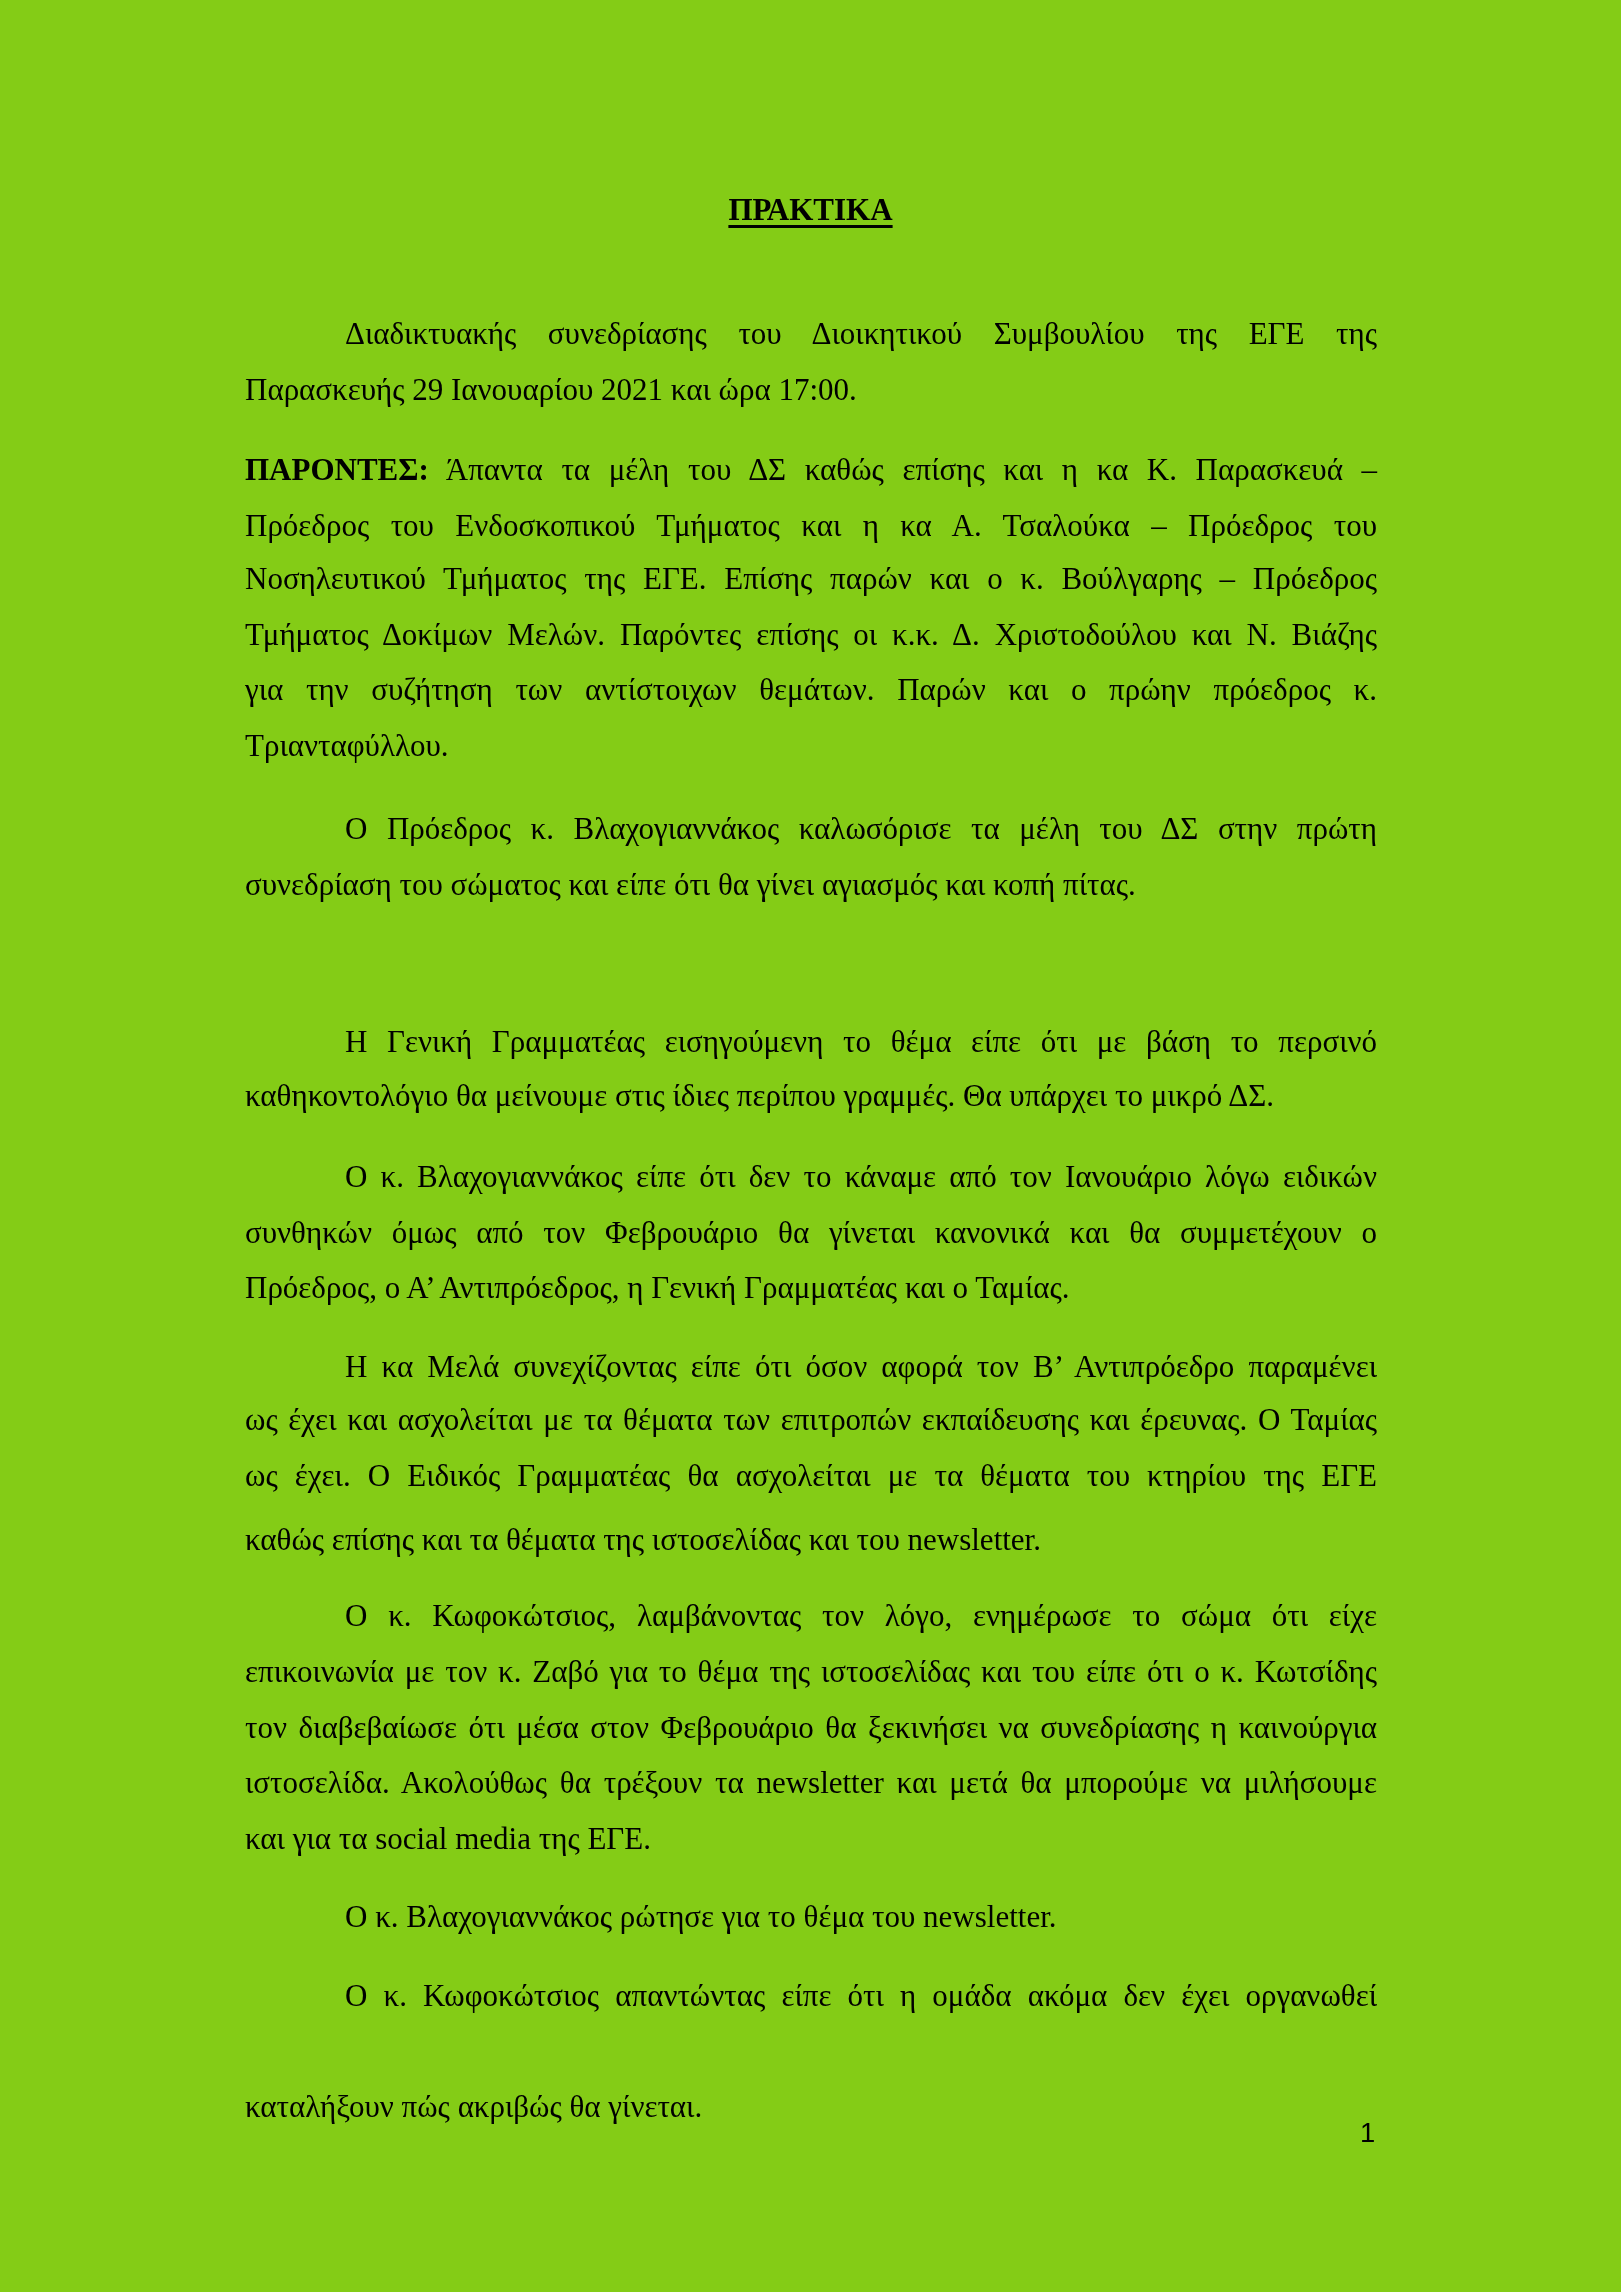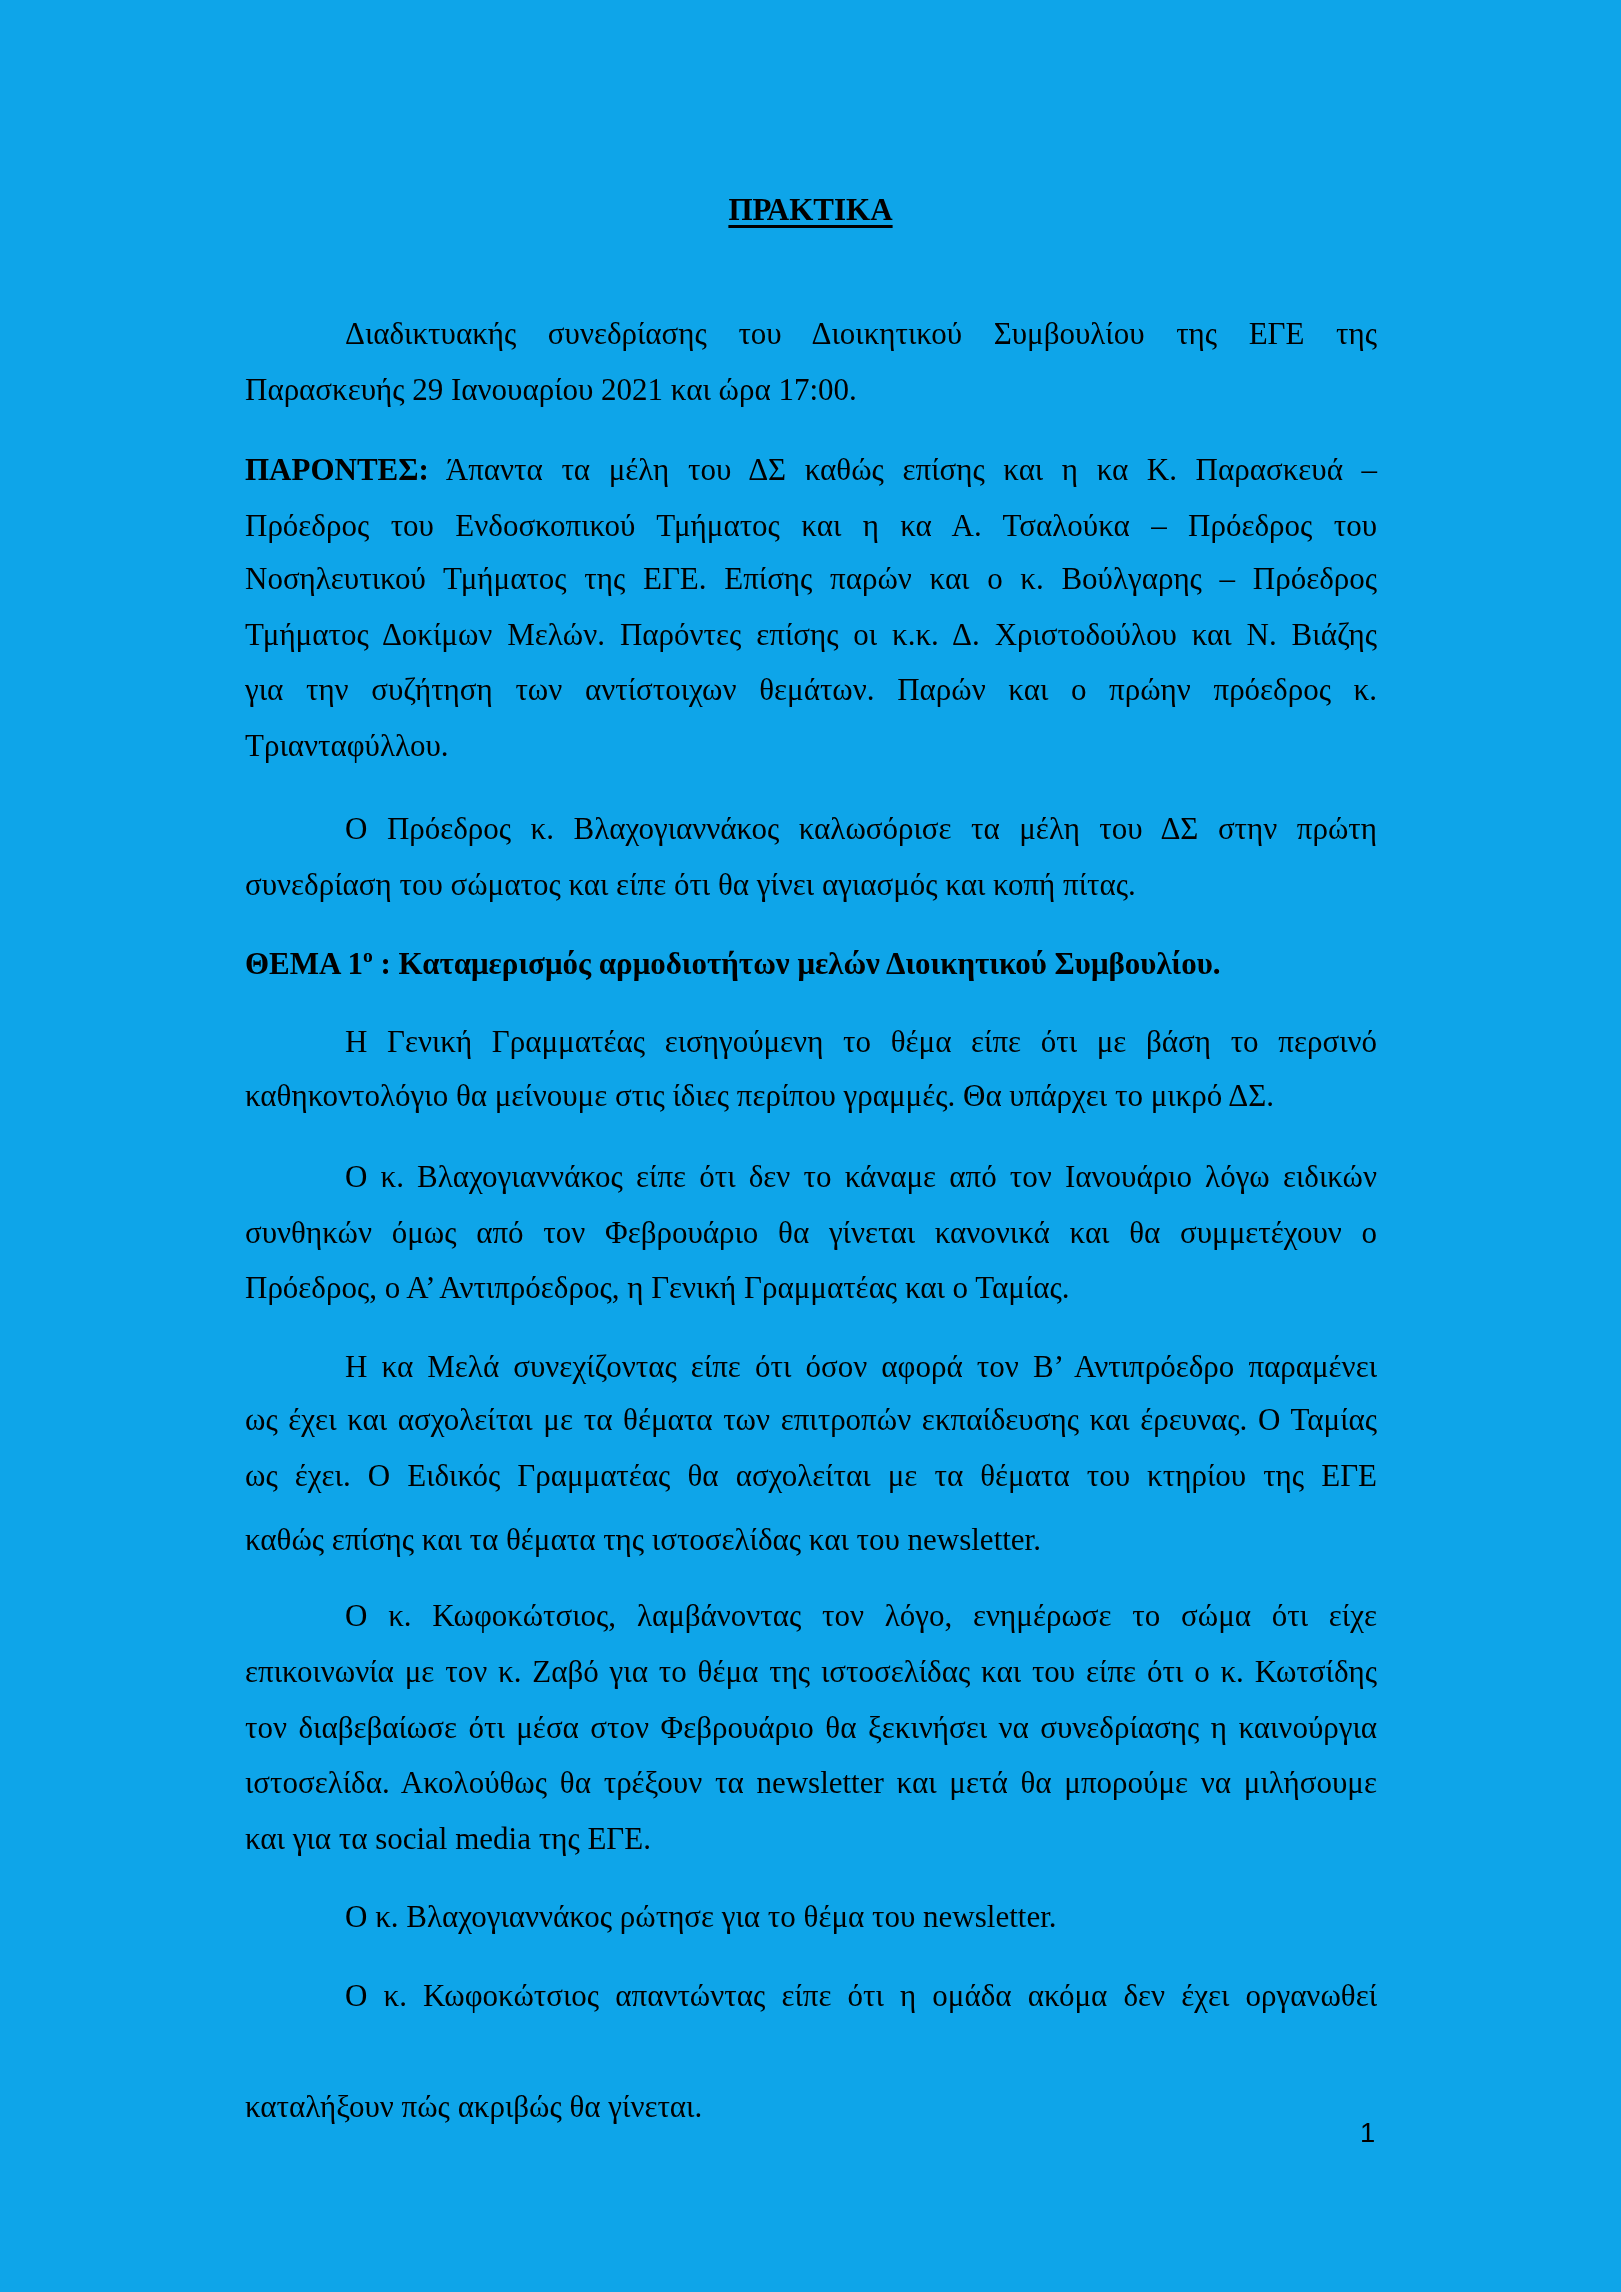--- a/index.html
+++ b/index.html
@@ -1,17 +1,17 @@
 <!DOCTYPE html>
 <html><head>
 <meta charset="utf-8">
 <style>
   html, body { margin: 0; padding: 0; background: #ffffff; }
   body { width: 1621px; height: 2293px; position: relative; overflow: hidden; }
-  .page { position: absolute; left: 0; top: 0; width: 1621px; height: 2293px; background: #0ea5e9; }
+  .page { position: absolute; left: 0; top: 0; width: 1621px; height: 2293px; background: #84cc16; }
   .title {
     position: absolute; left: 0; width: 1621px; top: 192px;
     text-align: center;
     font-family: "Liberation Serif", "DejaVu Serif", serif;
     font-weight: bold; font-size: 31px; color: #000;
   }
   .title span { text-decoration: underline; text-decoration-thickness: 2.9px; text-underline-offset: 4.9px; }
   .line {
     position: absolute; left: 245px; width: 1132px; height: 39px;
     font-family: "Liberation Serif", "DejaVu Serif", serif;
@@ -41,21 +41,20 @@
   <div class="line j" style="top:410px"><span class="b">ΠΑΡΟΝΤΕΣ:</span><span> Άπαντα τα μέλη του ΔΣ καθώς επίσης και η κα Κ. Παρασκευά –</span></div>
   <div class="line j" style="top:466px">Πρόεδρος του Ενδοσκοπικού Τμήματος και η κα Α. Τσαλούκα – Πρόεδρος του</div>
   <div class="line j" style="top:519px">Νοσηλευτικού Τμήματος της ΕΓΕ. Επίσης παρών και ο κ. Βούλγαρης – Πρόεδρος</div>
   <div class="line j" style="top:575px">Τμήματος Δοκίμων Μελών. Παρόντες επίσης οι κ.κ. Δ. Χριστοδούλου και Ν. Βιάζης</div>
   <div class="line j" style="top:630px">για την συζήτηση των αντίστοιχων θεμάτων. Παρών και ο πρώην πρόεδρος κ.</div>
   <div class="line" style="top:686px">Τριανταφύλλου.</div>
 
   <div class="line j ind" style="top:769px">Ο Πρόεδρος κ. Βλαχογιαννάκος καλωσόρισε τα μέλη του ΔΣ στην πρώτη</div>
   <div class="line" style="top:825px">συνεδρίαση του σώματος και είπε ότι θα γίνει αγιασμός και κοπή πίτας.</div>
 
-  <div class="line b" style="top:904px"><span>ΘΕΜΑ 1</span><sup class="s">ο</sup><span> : Καταμερισμός αρμοδιοτήτων μελών Διοικητικού Συμβουλίου.</span></div>
 
   <div class="line j ind" style="top:982px">Η Γενική Γραμματέας εισηγούμενη το θέμα είπε ότι με βάση το περσινό</div>
   <div class="line" style="top:1036px">καθηκοντολόγιο θα μείνουμε στις ίδιες περίπου γραμμές. Θα υπάρχει το μικρό ΔΣ.</div>
 
   <div class="line j ind" style="top:1117px">Ο κ. Βλαχογιαννάκος είπε ότι δεν το κάναμε από τον Ιανουάριο λόγω ειδικών</div>
   <div class="line j" style="top:1173px">συνθηκών όμως από τον Φεβρουάριο θα γίνεται κανονικά και θα συμμετέχουν ο</div>
   <div class="line" style="top:1228px">Πρόεδρος, ο Α’ Αντιπρόεδρος, η Γενική Γραμματέας και ο Ταμίας.</div>
 
   <div class="line j ind" style="top:1307px">Η κα Μελά συνεχίζοντας είπε ότι όσον αφορά τον Β’ Αντιπρόεδρο παραμένει</div>
   <div class="line j" style="top:1360px">ως έχει και ασχολείται με τα θέματα των επιτροπών εκπαίδευσης και έρευνας. Ο Ταμίας</div>

